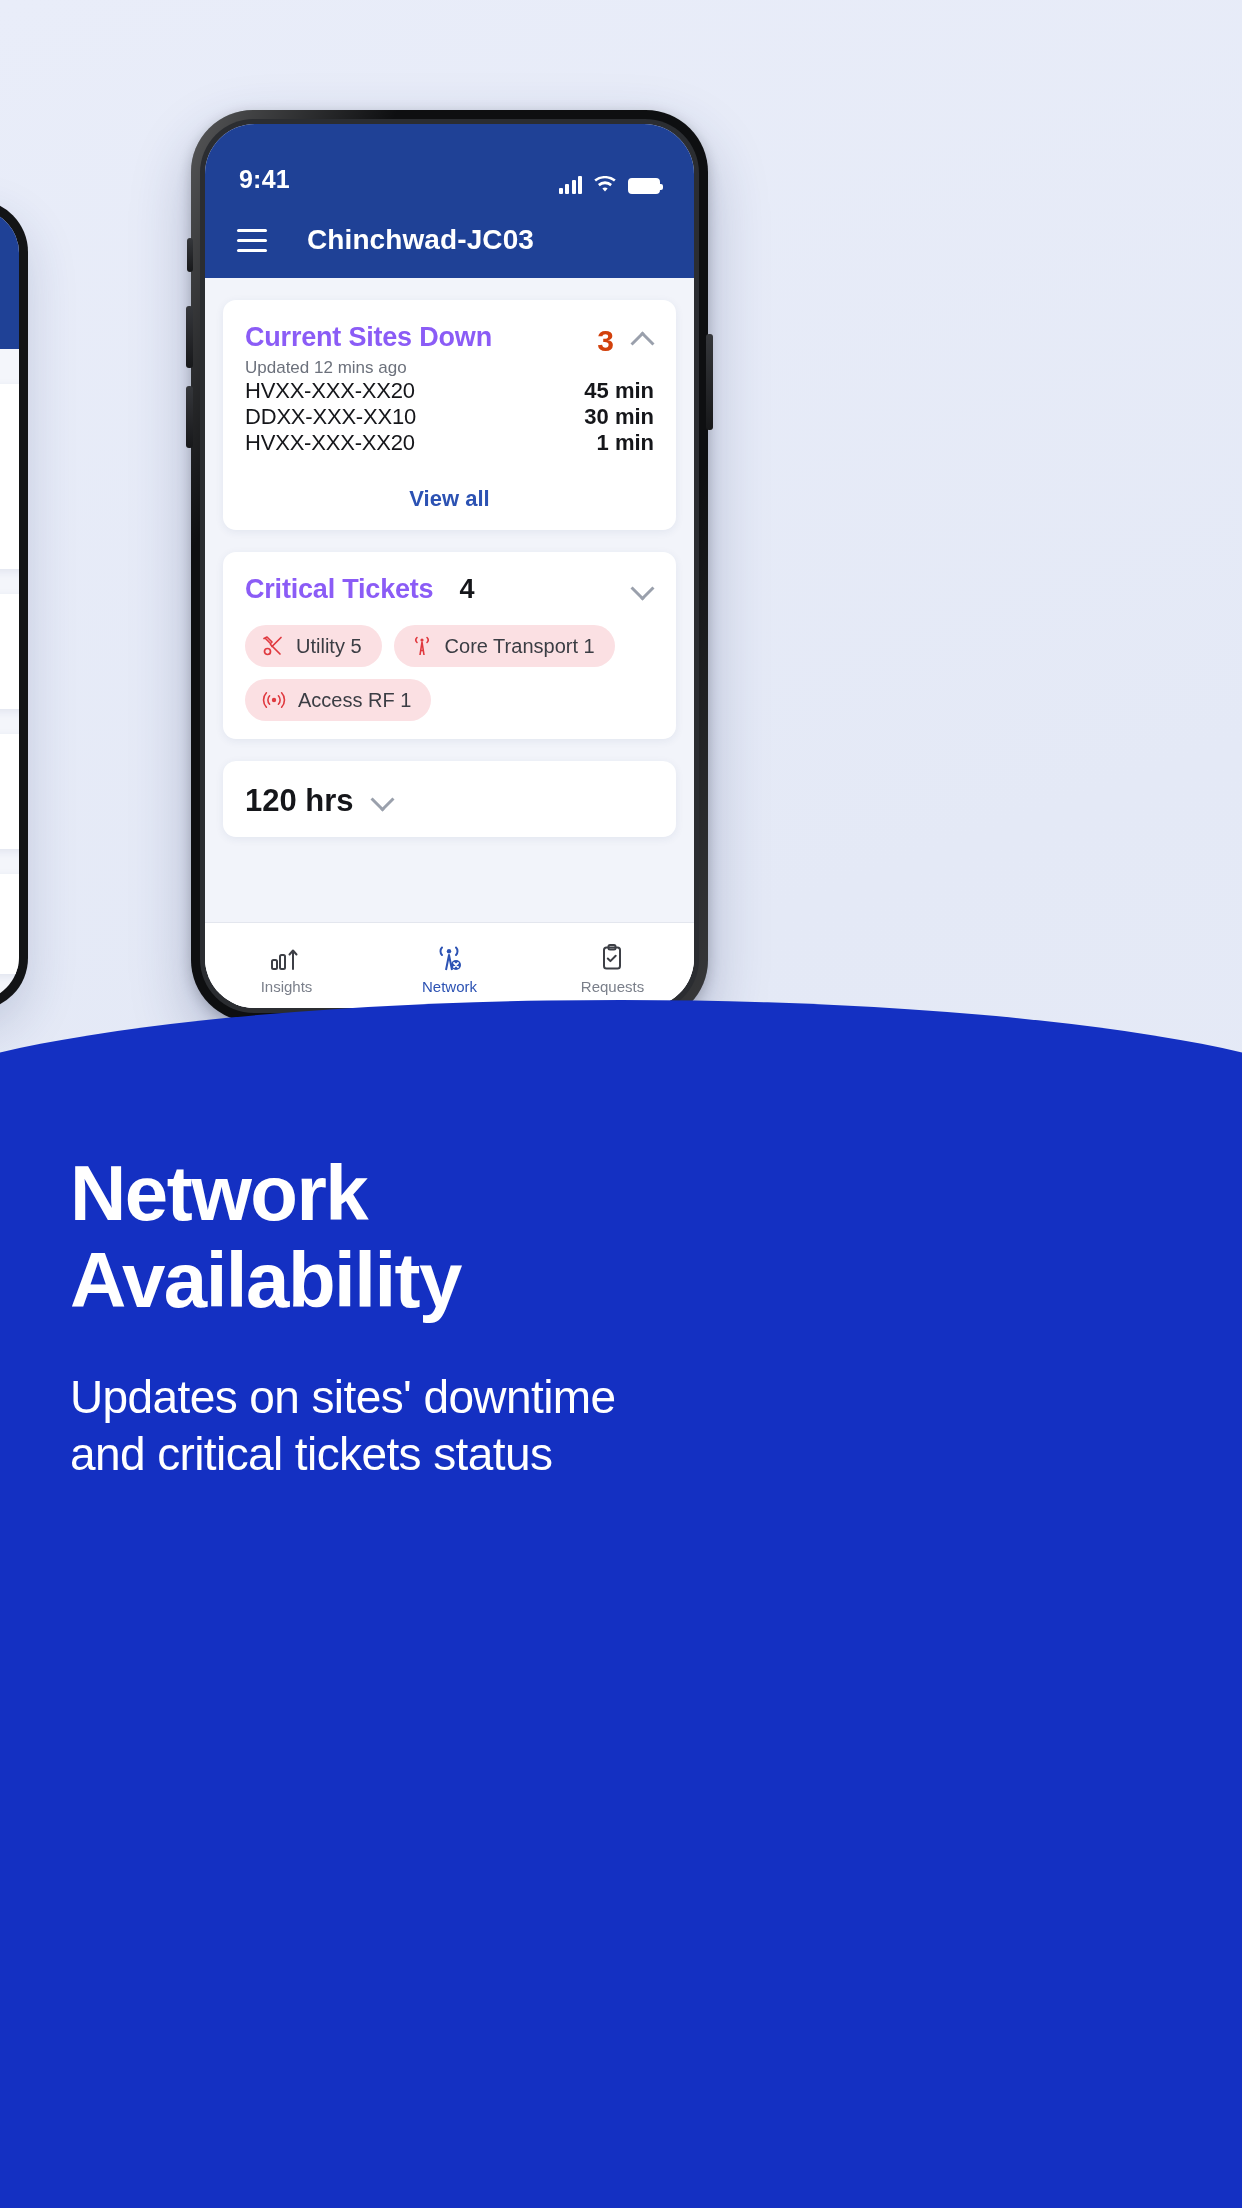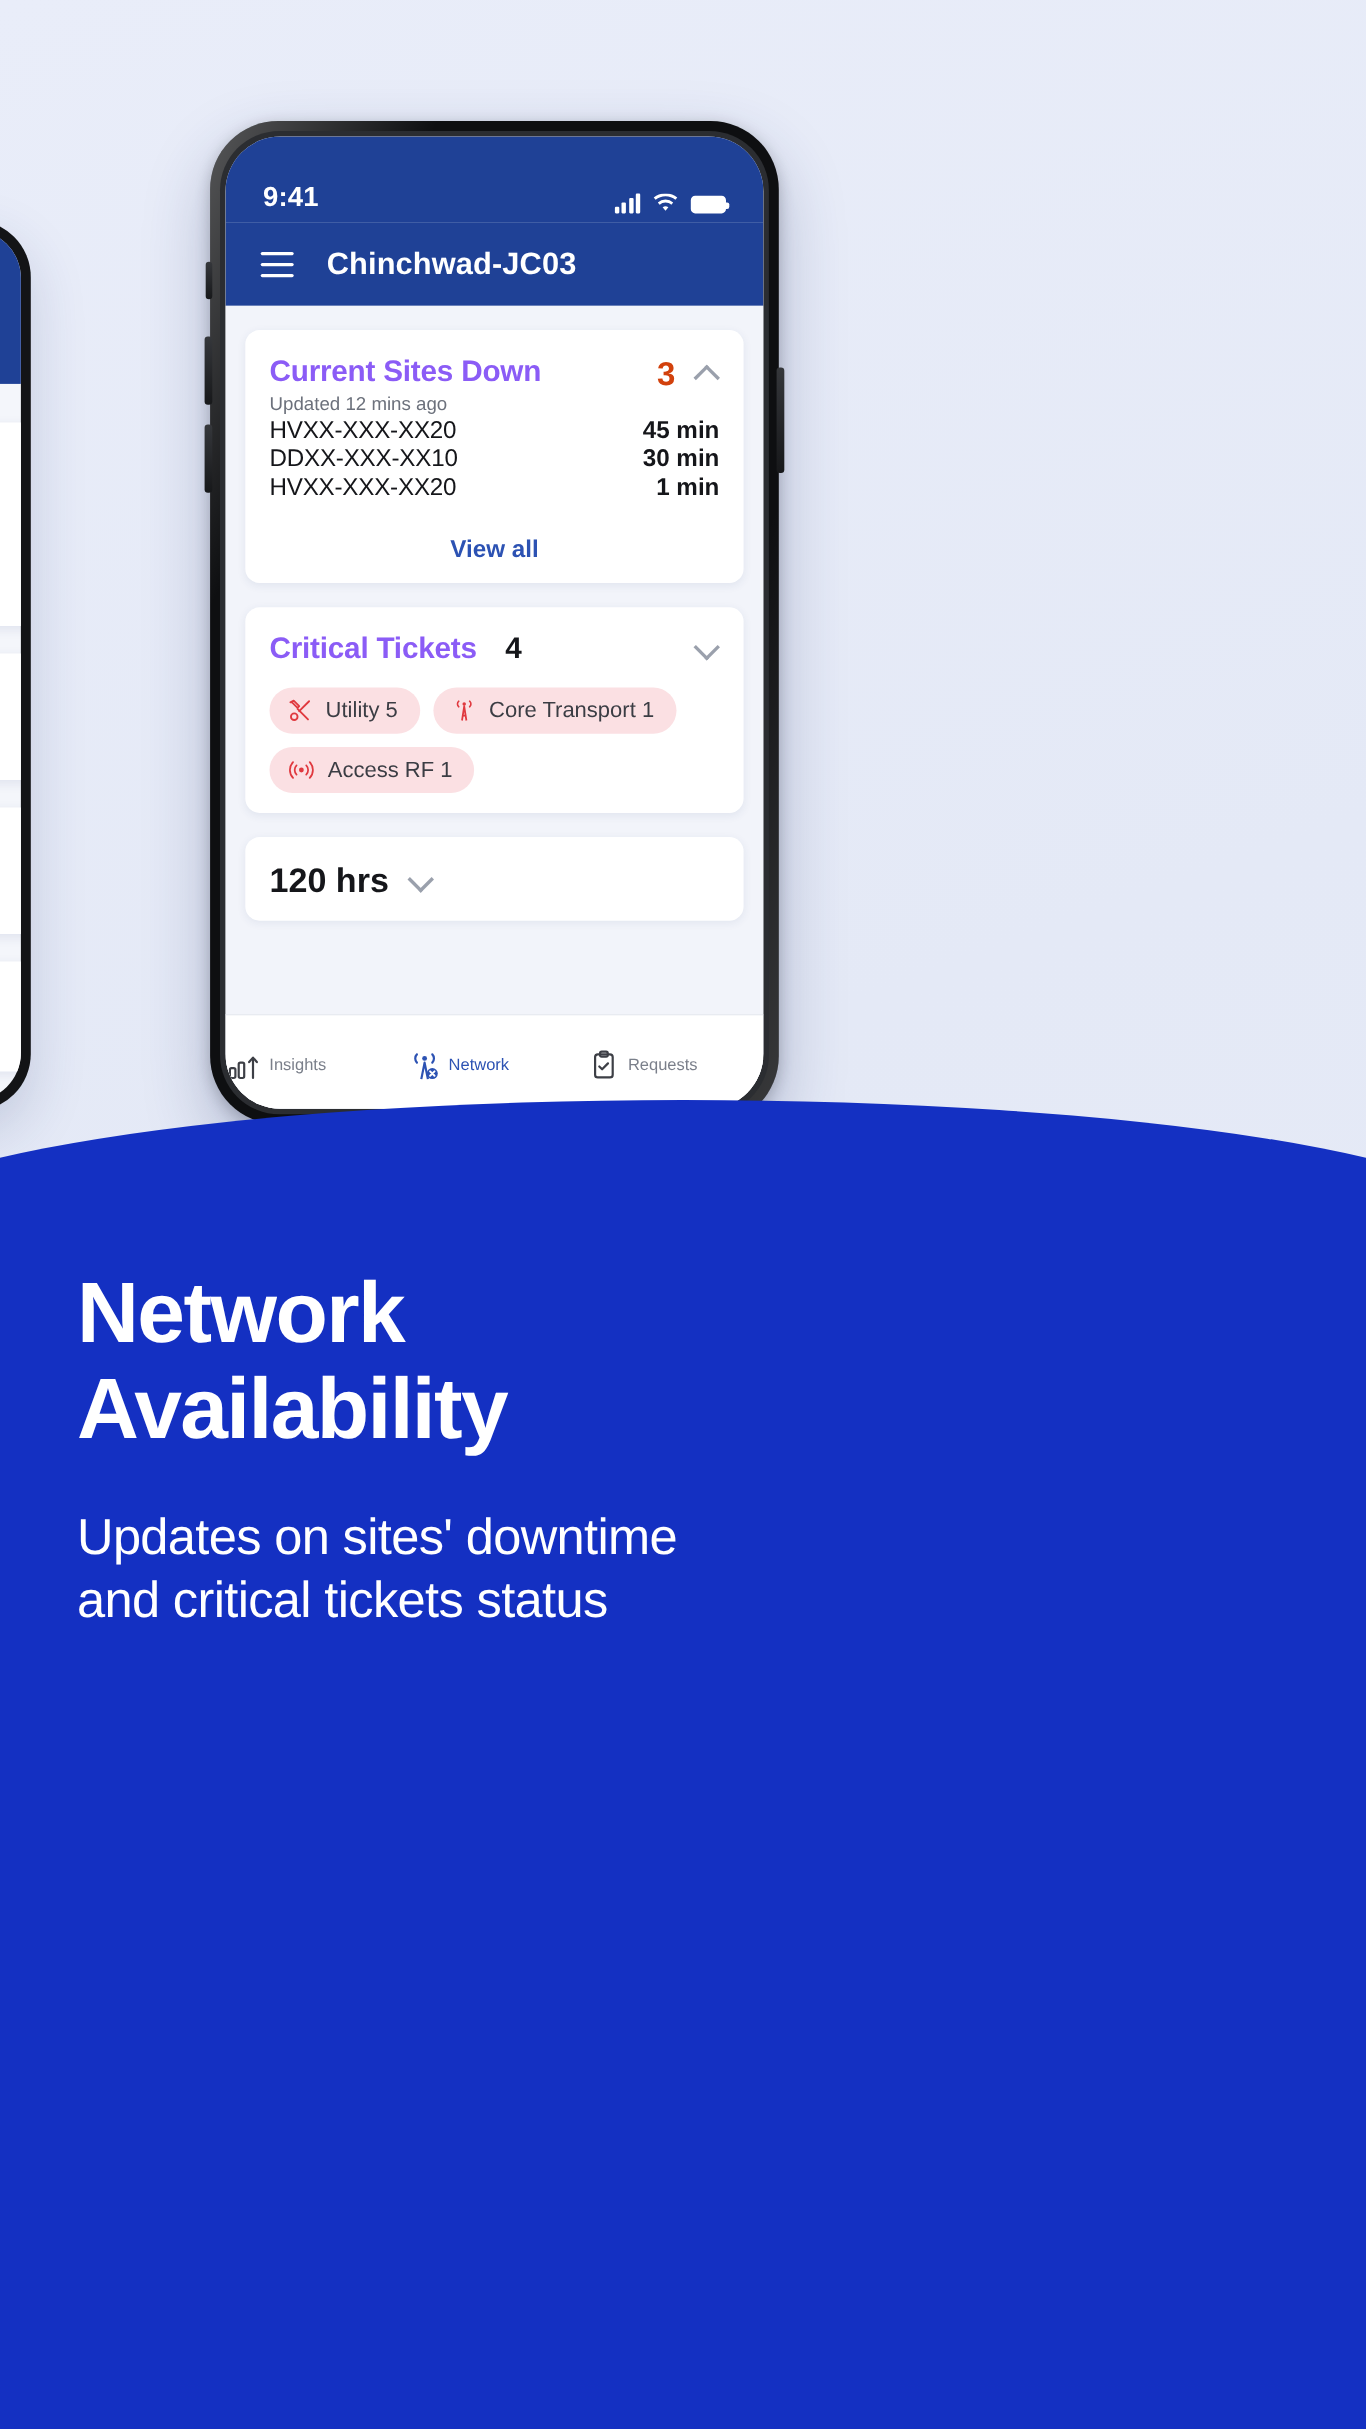--- a/index.html
+++ b/index.html
@@ -131,21 +131,21 @@
     width: 3px; height: 6px; background: #fff; border-radius: 0 2px 2px 0;
   }
 
   
   .appbar {
     height: 76px;
     background: #1f4196;
     display: flex;
     align-items: center;
     padding: 0 32px;
-    gap: 30px;
+    gap: 40px;
   }
   .hamburger { width: 30px; display: flex; flex-direction: column; gap: 7px; cursor: pointer; }
   .hamburger span { display: block; height: 3px; background: #fff; border-radius: 2px; }
   .appbar-title {
     color: #fff;
     font-size: 28px;
     font-weight: 700;
     letter-spacing: .1px;
   }
 
@@ -249,21 +249,21 @@
     position: absolute;
     left: 0; right: 0; bottom: 0;
     height: 86px;
     background: #fff;
     border-top: 1px solid #e3e6ee;
     display: flex;
     align-items: center;
     justify-content: space-around;
     padding-top: 6px;
   }
-  .navitem { display: flex; flex-direction: row; align-items: center; gap: 5px; width: 33%; }
+  .navitem { display: flex; flex-direction: column; align-items: center; gap: 5px; width: 33%; }
   .navitem .nlabel { font-size: 15px; color: #7a7f8a; }
   .navitem.active .nlabel { color: #2c52b3; }
 
   
   .bluepanel {
     position: absolute;
     left: -130px;
     right: -130px;
     top: 1000px;
     bottom: -40px;

